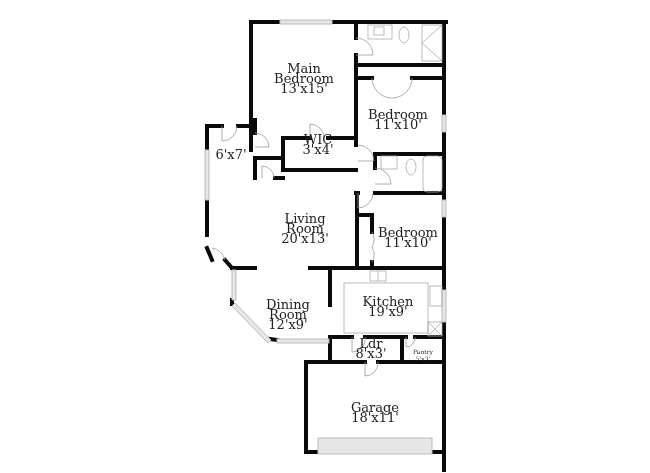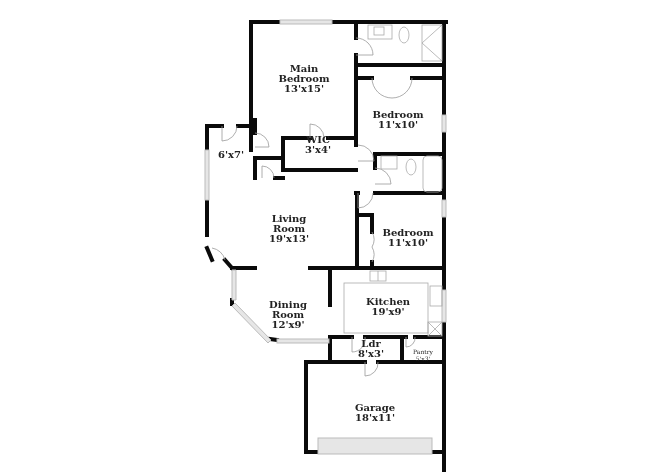--- a/index.html
+++ b/index.html
@@ -1,18 +1,18 @@
 <!DOCTYPE html>
 <html><head>
 <meta charset="utf-8">
 <style>
   html, body { margin:0; padding:0; background:#ffffff; }
   body { width:650px; height:473px; position:relative; overflow:hidden; font-family:"DejaVu Serif", serif; }
   svg { position:absolute; left:0; top:0; }
-  .lbl { position:absolute; text-align:center; color:#222; font-family:"DejaVu Serif", serif; font-weight:bold; font-size:10px; line-height:10px; transform:translate(-50%,0); white-space:nowrap; }
+  .lbl { position:absolute; text-align:center; color:#222; font-family:"DejaVu Serif", serif; font-weight:normal; font-size:13px; line-height:10px; transform:translate(-50%,0); white-space:nowrap; }
   .lbl.small { font-size:6px; line-height:7px; font-weight:normal; }
 </style>
 </head>
 <body>
 
 <svg width="650" height="473" viewBox="0 0 650 473">
   <g stroke="#0a0a0a" stroke-width="4" fill="none" stroke-linecap="square">
 
     <line x1="251" y1="22" x2="280" y2="22"></line>
     <line x1="332" y1="22" x2="446" y2="22"></line>
@@ -131,24 +131,24 @@
   <div>Bedroom</div>
     <div>11'x10'</div>
 </div>
 <div class="lbl" style="left:231px;top:150px;text-align:right;">
   <div>6'x7'</div>
 </div>
 <div class="lbl" style="left:318px;top:135px;">
   <div>WIC</div>
     <div>3'x4'</div>
 </div>
-<div class="lbl" style="left:289px;top:214px;">
+<div class="lbl" style="left:305px;top:214px;">
   <div>Living</div>
     <div>Room</div>
-    <div>19'x13'</div>
+    <div>20'x13'</div>
 </div>
 <div class="lbl" style="left:408px;top:228px;">
   <div>Bedroom</div>
     <div>11'x10'</div>
 </div>
 <div class="lbl" style="left:288px;top:300px;">
   <div>Dining</div>
     <div>Room</div>
     <div>12'x9'</div>
 </div>

